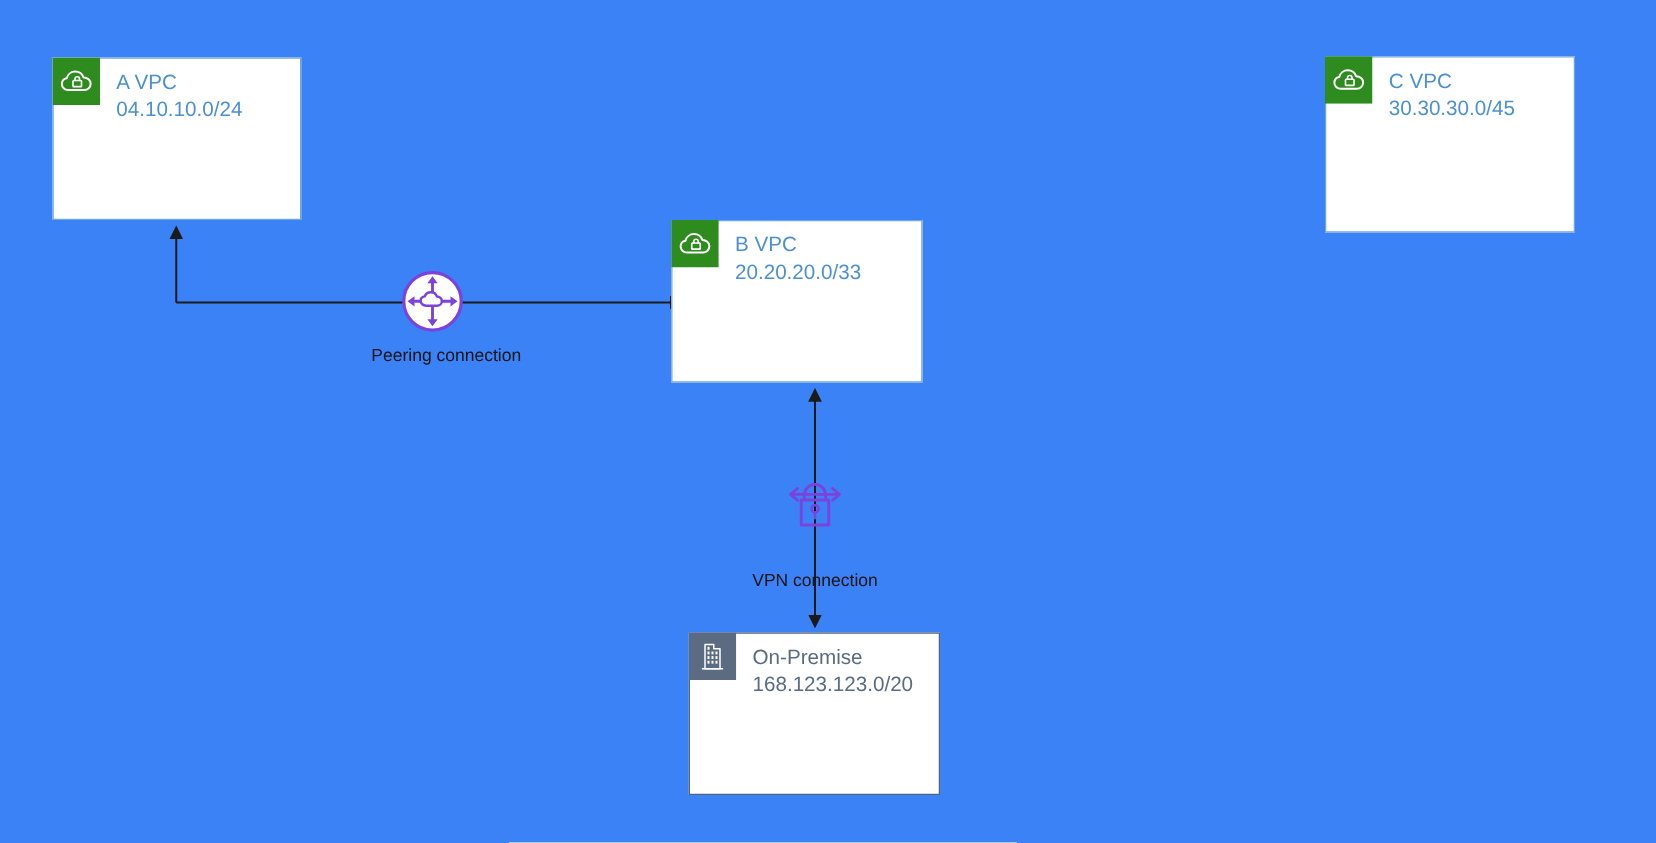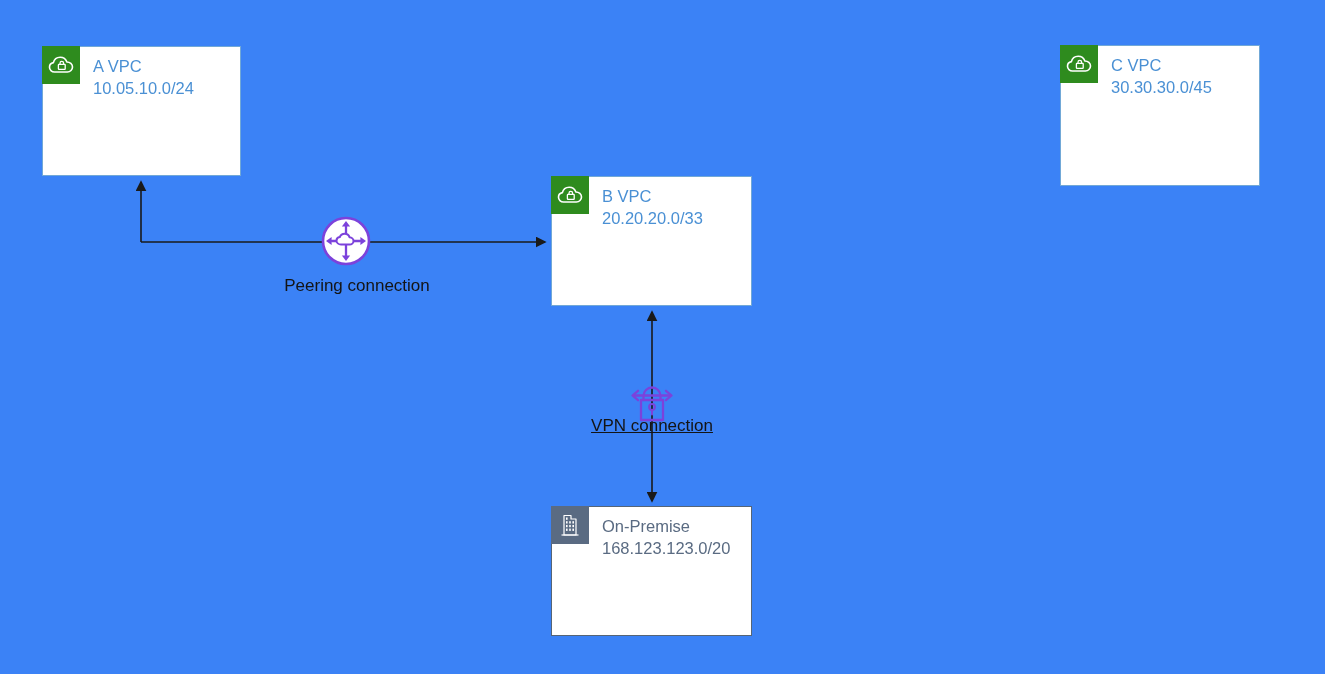--- a/index.html
+++ b/index.html
@@ -35,21 +35,21 @@
   .onprem .node-texts { color: #5A6B82; }
   #connector-layer {
     position: absolute;
     top: 0; left: 0;
     pointer-events: none;
   }
   .conn-icon { position: absolute; }
   .conn-label {
     position: absolute;
     transform: translateX(-50%);
-    font-size: 17px;
+    font-size: 14px;
     color: #141414;
     white-space: nowrap;
     text-align: center;
   }
 </style>
 </head>
 <body>
 
 <div id="canvas">
 
@@ -70,25 +70,25 @@
     <svg class="node-icon" viewBox="0 0 38 38">
       <rect width="38" height="38" fill="#2E8B1E"></rect>
       <g transform="translate(1.5,1.5)" stroke="#ffffff" fill="none" stroke-linejoin="round" stroke-linecap="round">
         <path stroke-width="1.6" d="M11,24.5 C8.2,24.5 6,22.3 6,19.7 C6,17.4 7.7,15.5 9.9,15.1 C10.6,12 13.4,9.7 16.7,9.7 C19.8,9.7 22.4,11.7 23.4,14.5 C26.5,14.5 29,16.7 29,19.5 C29,22.3 26.7,24.5 23.9,24.5 Z"></path>
         <rect stroke-width="1.3" x="14.9" y="16.9" width="6.8" height="4.9" rx="0.6"></rect>
         <path stroke-width="1.3" d="M16.5,16.9 v-1.2 a1.8,1.8 0 0 1 3.6,0 v1.2"></path>
       </g>
     </svg>
     <div class="node-texts">
       <div>A VPC</div>
-      <div>10.05.10.0/24</div>
+      <div>04.10.10.0/24</div>
     </div>
   </div>
 
-  <div class="node vpc" style="left:551px; top:176px; width:201px; height:130px;">
+  <div class="node vpc" style="left:537px; top:176px; width:201px; height:130px;">
     <svg class="node-icon" viewBox="0 0 38 38">
       <rect width="38" height="38" fill="#2E8B1E"></rect>
       <g transform="translate(1.5,1.5)" stroke="#ffffff" fill="none" stroke-linejoin="round" stroke-linecap="round">
         <path stroke-width="1.6" d="M11,24.5 C8.2,24.5 6,22.3 6,19.7 C6,17.4 7.7,15.5 9.9,15.1 C10.6,12 13.4,9.7 16.7,9.7 C19.8,9.7 22.4,11.7 23.4,14.5 C26.5,14.5 29,16.7 29,19.5 C29,22.3 26.7,24.5 23.9,24.5 Z"></path>
         <rect stroke-width="1.3" x="14.9" y="16.9" width="6.8" height="4.9" rx="0.6"></rect>
         <path stroke-width="1.3" d="M16.5,16.9 v-1.2 a1.8,1.8 0 0 1 3.6,0 v1.2"></path>
       </g>
     </svg>
     <div class="node-texts">
       <div>B VPC</div>
@@ -159,15 +159,15 @@
     <g stroke="#7C42DB" stroke-width="2.3" fill="none" stroke-linecap="round" stroke-linejoin="round">
       <path d="M15.5,24 V20 C15.5,15.2 19.3,11.5 24,11.5 C28.7,11.5 32.5,15.2 32.5,20 V24"></path>
       <line x1="5.5" y1="19.5" x2="42.5" y2="19.5"></line>
       <path d="M10,14.8 L4.5,19.5 L10,24.2"></path>
       <path d="M38,14.8 L43.5,19.5 L38,24.2"></path>
       <rect x="13" y="24" width="22" height="20"></rect>
       <circle cx="24" cy="31" r="2.9" stroke-width="2"></circle>
       <line x1="24" y1="34" x2="24" y2="38.5" stroke-width="2"></line>
     </g>
   </svg>
-  <div class="conn-label" style="left:652px; top:416px;text-decoration:underline;">VPN connection</div>
+  <div class="conn-label" style="left:652px; top:456px;">VPN connection</div>
 
 </div>
 
 </body></html>

